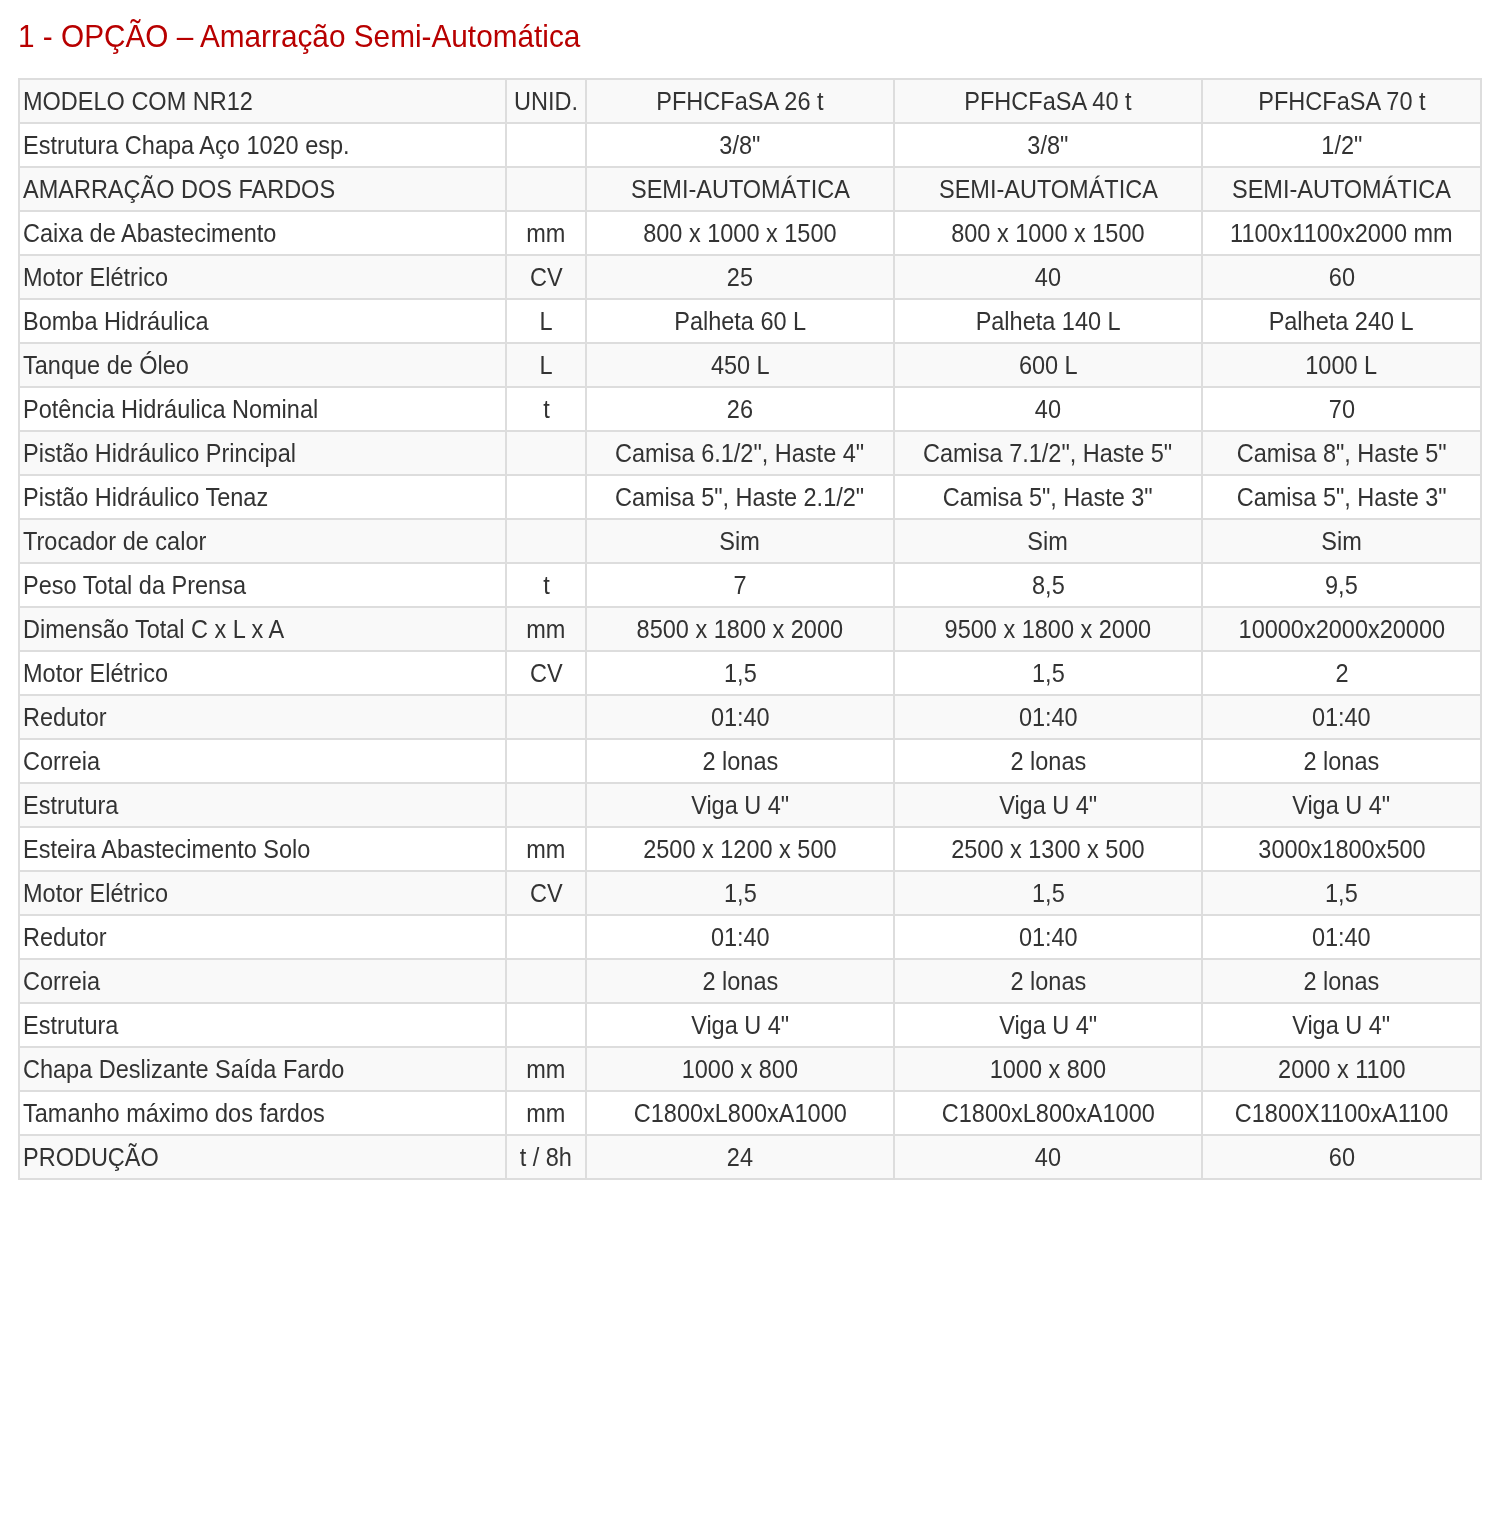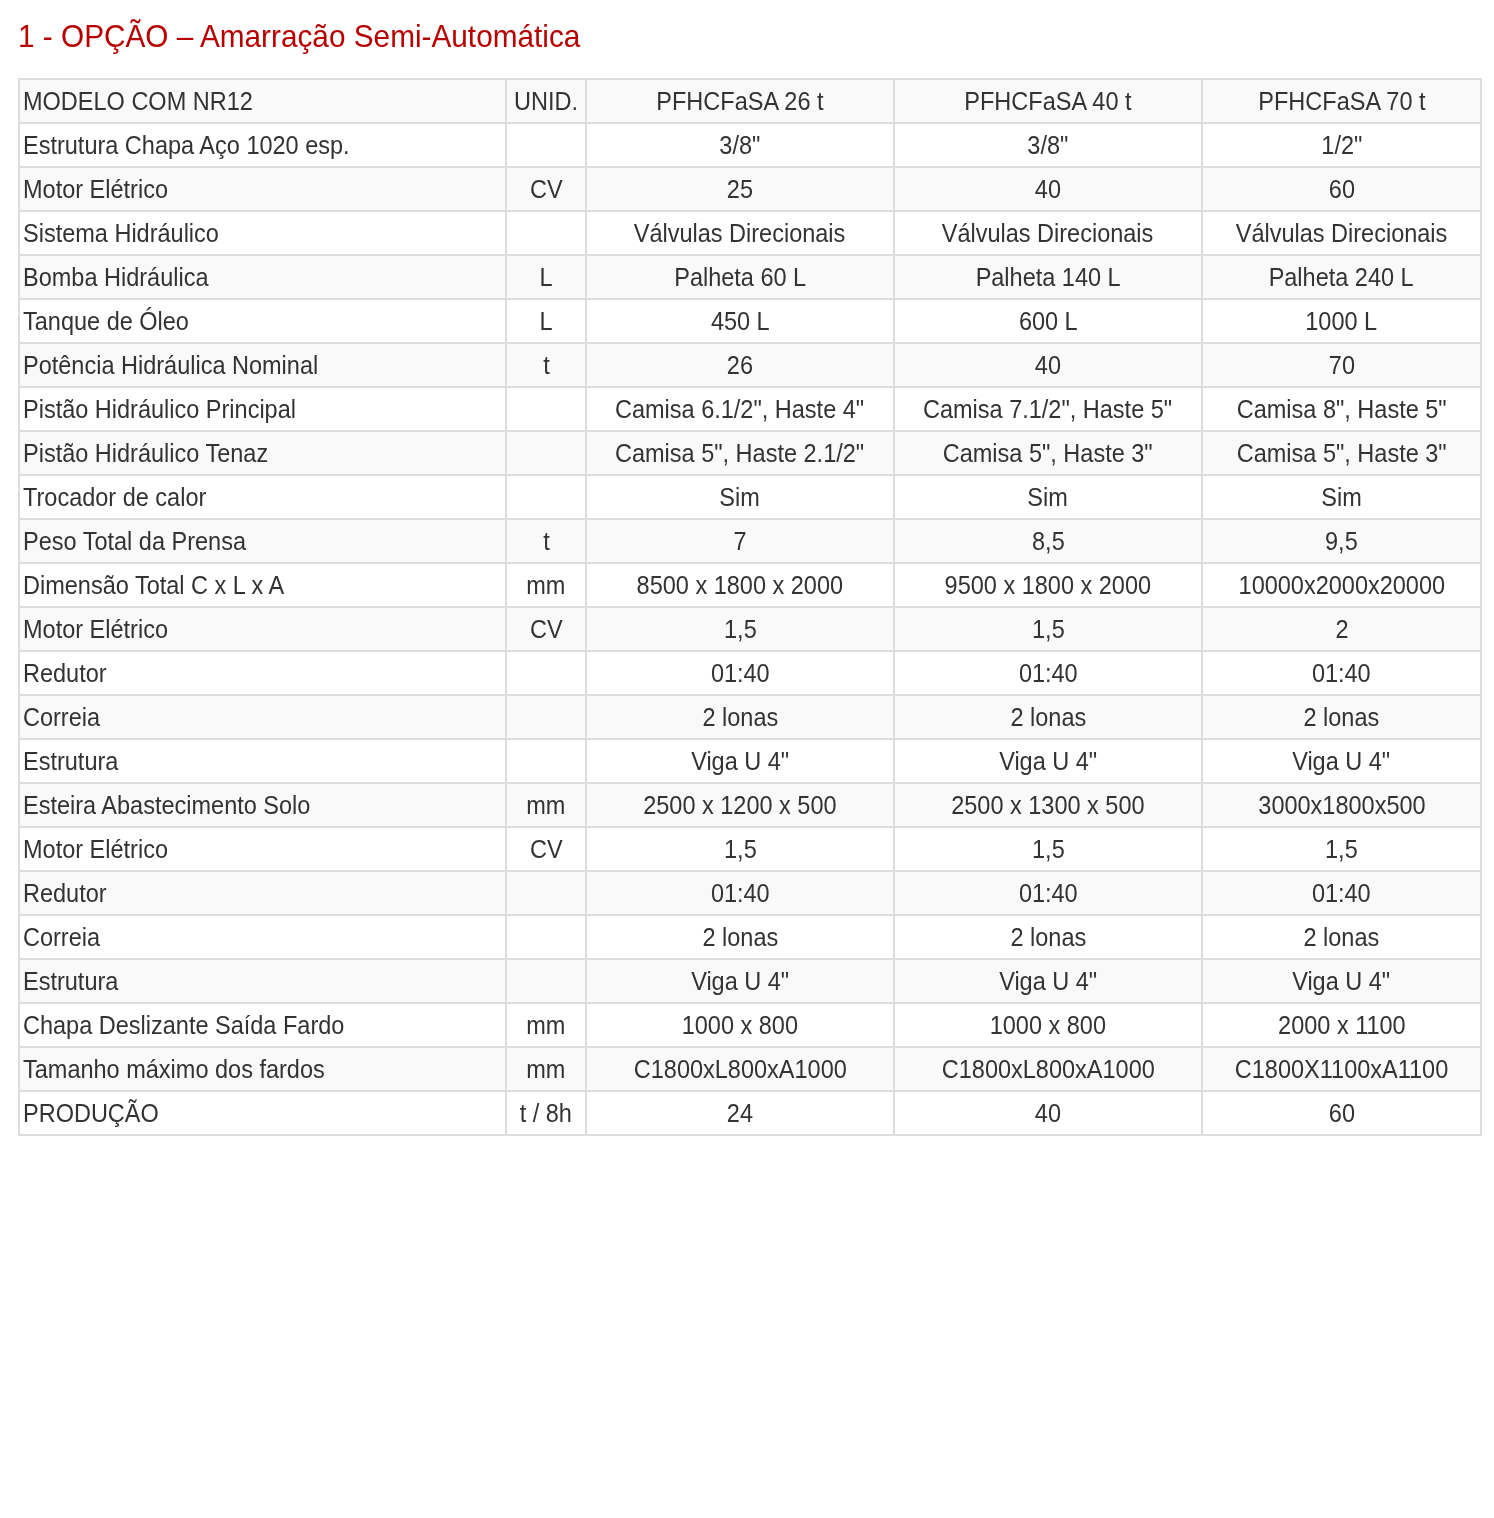--- a/index.html
+++ b/index.html
@@ -50,34 +50,41 @@
       <td class="c-val"><span class="val-text">PFHCFaSA 70 t</span></td>
     </tr>
   <tr>
         <td class="c-label"><span class="label-text">Estrutura Chapa Aço 1020 esp.</span></td>
         <td class="c-unit"><span class="unit-text"></span></td>
         <td class="c-val"><span class="val-text">3/8"</span></td>
         <td class="c-val"><span class="val-text">3/8"</span></td>
         <td class="c-val"><span class="val-text">1/2"</span></td>
       </tr>
       <tr>
+        <td class="c-label"><span class="label-text">AMARRAÇÃO DOS FARDOS</span></td>
+        <td class="c-unit"><span class="unit-text"></span></td>
+        <td class="c-val"><span class="val-text">SEMI-AUTOMÁTICA</span></td>
+        <td class="c-val"><span class="val-text">SEMI-AUTOMÁTICA</span></td>
+        <td class="c-val"><span class="val-text">SEMI-AUTOMÁTICA</span></td>
+      </tr>
+      <tr>
+        <td class="c-label"><span class="label-text">Caixa de Abastecimento</span></td>
+        <td class="c-unit"><span class="unit-text">mm</span></td>
+        <td class="c-val"><span class="val-text">800 x 1000 x 1500</span></td>
+        <td class="c-val"><span class="val-text">800 x 1000 x 1500</span></td>
+        <td class="c-val"><span class="val-text">1100x1100x2000 mm</span></td>
+      </tr>
+      <tr>
         <td class="c-label"><span class="label-text">Motor Elétrico</span></td>
         <td class="c-unit"><span class="unit-text">CV</span></td>
         <td class="c-val"><span class="val-text">25</span></td>
         <td class="c-val"><span class="val-text">40</span></td>
         <td class="c-val"><span class="val-text">60</span></td>
       </tr>
       <tr>
-        <td class="c-label"><span class="label-text">Sistema Hidráulico</span></td>
-        <td class="c-unit"><span class="unit-text"></span></td>
-        <td class="c-val"><span class="val-text">Válvulas Direcionais</span></td>
-        <td class="c-val"><span class="val-text">Válvulas Direcionais</span></td>
-        <td class="c-val"><span class="val-text">Válvulas Direcionais</span></td>
-      </tr>
-      <tr>
         <td class="c-label"><span class="label-text">Bomba Hidráulica</span></td>
         <td class="c-unit"><span class="unit-text">L</span></td>
         <td class="c-val"><span class="val-text">Palheta 60 L</span></td>
         <td class="c-val"><span class="val-text">Palheta 140 L</span></td>
         <td class="c-val"><span class="val-text">Palheta 240 L</span></td>
       </tr>
       <tr>
         <td class="c-label"><span class="label-text">Tanque de Óleo</span></td>
         <td class="c-unit"><span class="unit-text">L</span></td>
         <td class="c-val"><span class="val-text">450 L</span></td>

